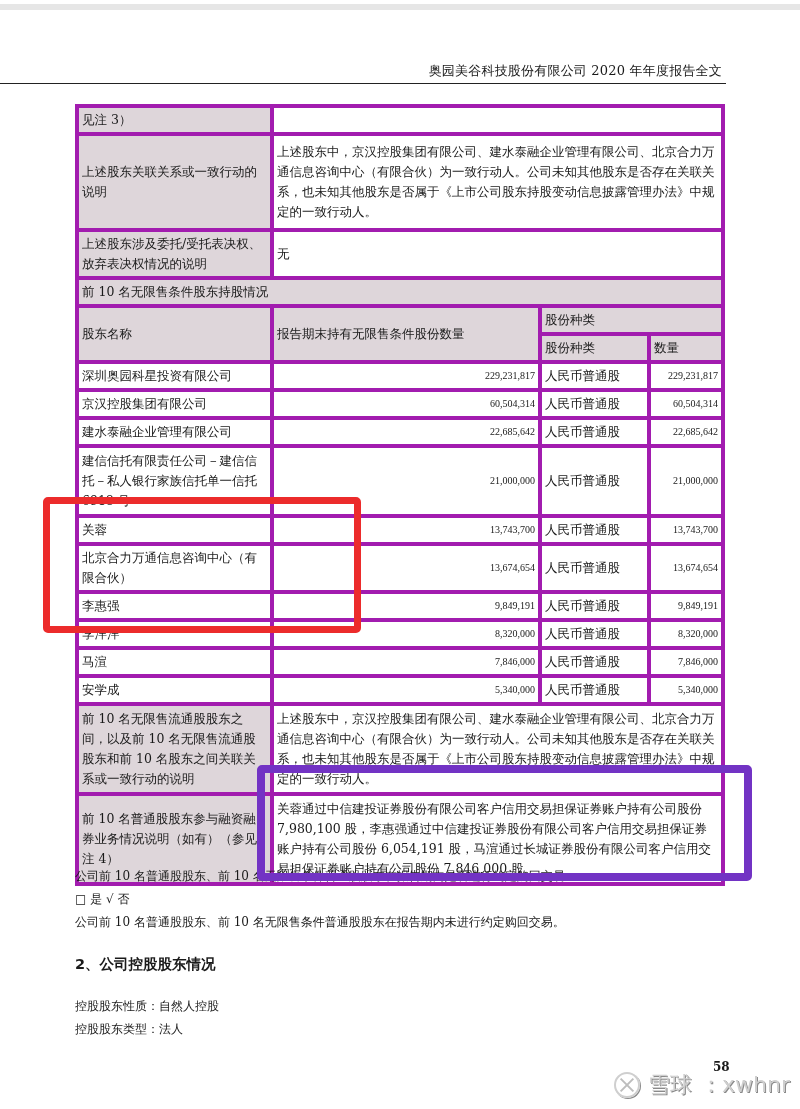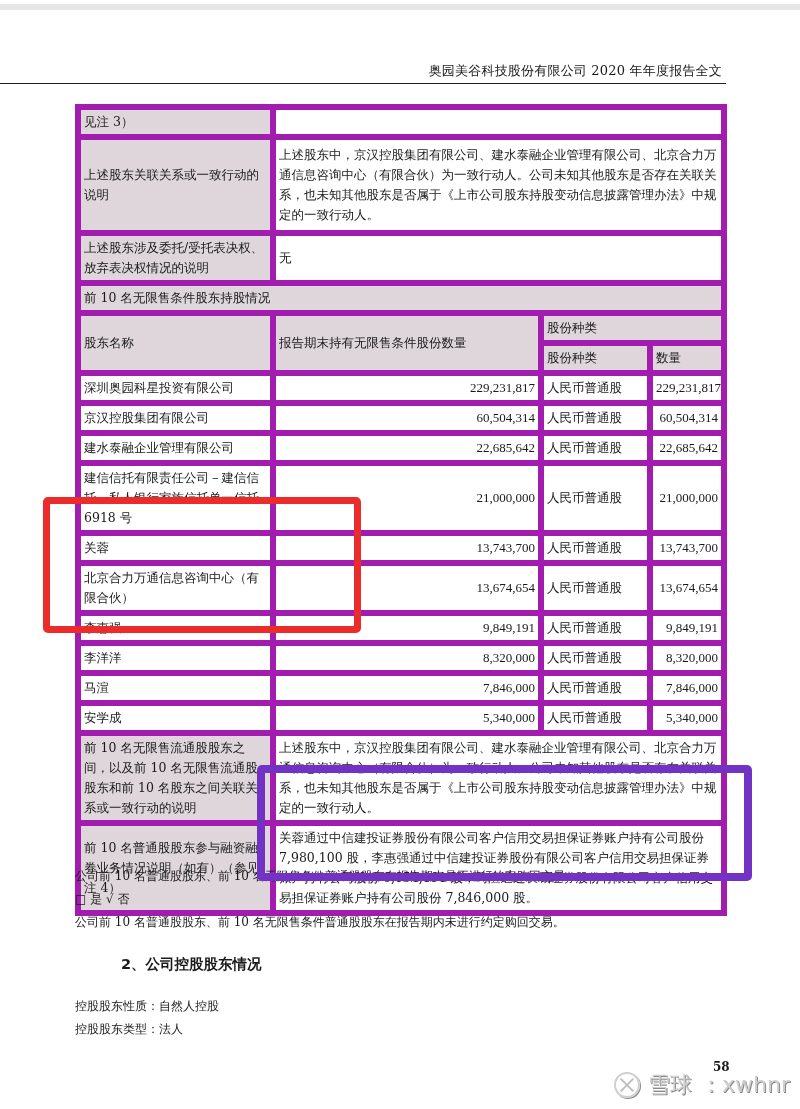--- a/index.html
+++ b/index.html
@@ -14,32 +14,32 @@
     font-size: 13px; letter-spacing: 0.2px; margin-left: 8px;
   }
   .header-rule { position: absolute; left: 0; top: 83px; width: 726px; height: 1px; background: #222; }
 
   table.main {
     position: absolute; left: 75px; top: 104px; width: 646px;
     border-collapse: collapse; table-layout: fixed;
     font-size: 12.5px; line-height: 20px;
   }
   table.main td {
-    border: 6px solid #a21caf; padding: 2px 3px; vertical-align: middle;
+    border: 4px solid #a21caf; padding: 2px 3px; vertical-align: middle;
   }
   .shade { background: #ded6da; }
   .c { text-align: left; }
   .r { text-align: right; }
-  .num { font-family: "Liberation Serif", "DejaVu Serif", serif; font-size: 13px; }
+  .num { font-family: "Liberation Serif", "DejaVu Serif", serif; font-size: 10px; }
 
   .after { position: absolute; left: 75px; font-size: 12px; }
   .section-title {
     position: absolute; left: 75px; top: 955px;
     font-family: "DejaVu Sans", "Liberation Sans", sans-serif;
-    font-weight: bold; font-size: 14.5px; margin-left: 46px;
+    font-weight: bold; font-size: 14.5px;
   }
   .page-num { position: absolute; left: 713px; top: 1060px; font-size: 12px; font-weight: bold; }
   .watermark {
     position: absolute; left: 614px; top: 1070px; display: flex; align-items: center; gap: 8px;
     color: #cfcfcf; font-family: "DejaVu Sans", sans-serif; font-size: 22px;
     text-shadow: 1px 1px 0 #8a8a8a;
   }
   .wm-logo {
     width: 22px; height: 22px; border: 2px solid #cfcfcf; border-radius: 50%;
     box-shadow: 1px 1px 0 #8a8a8a; position: relative;

